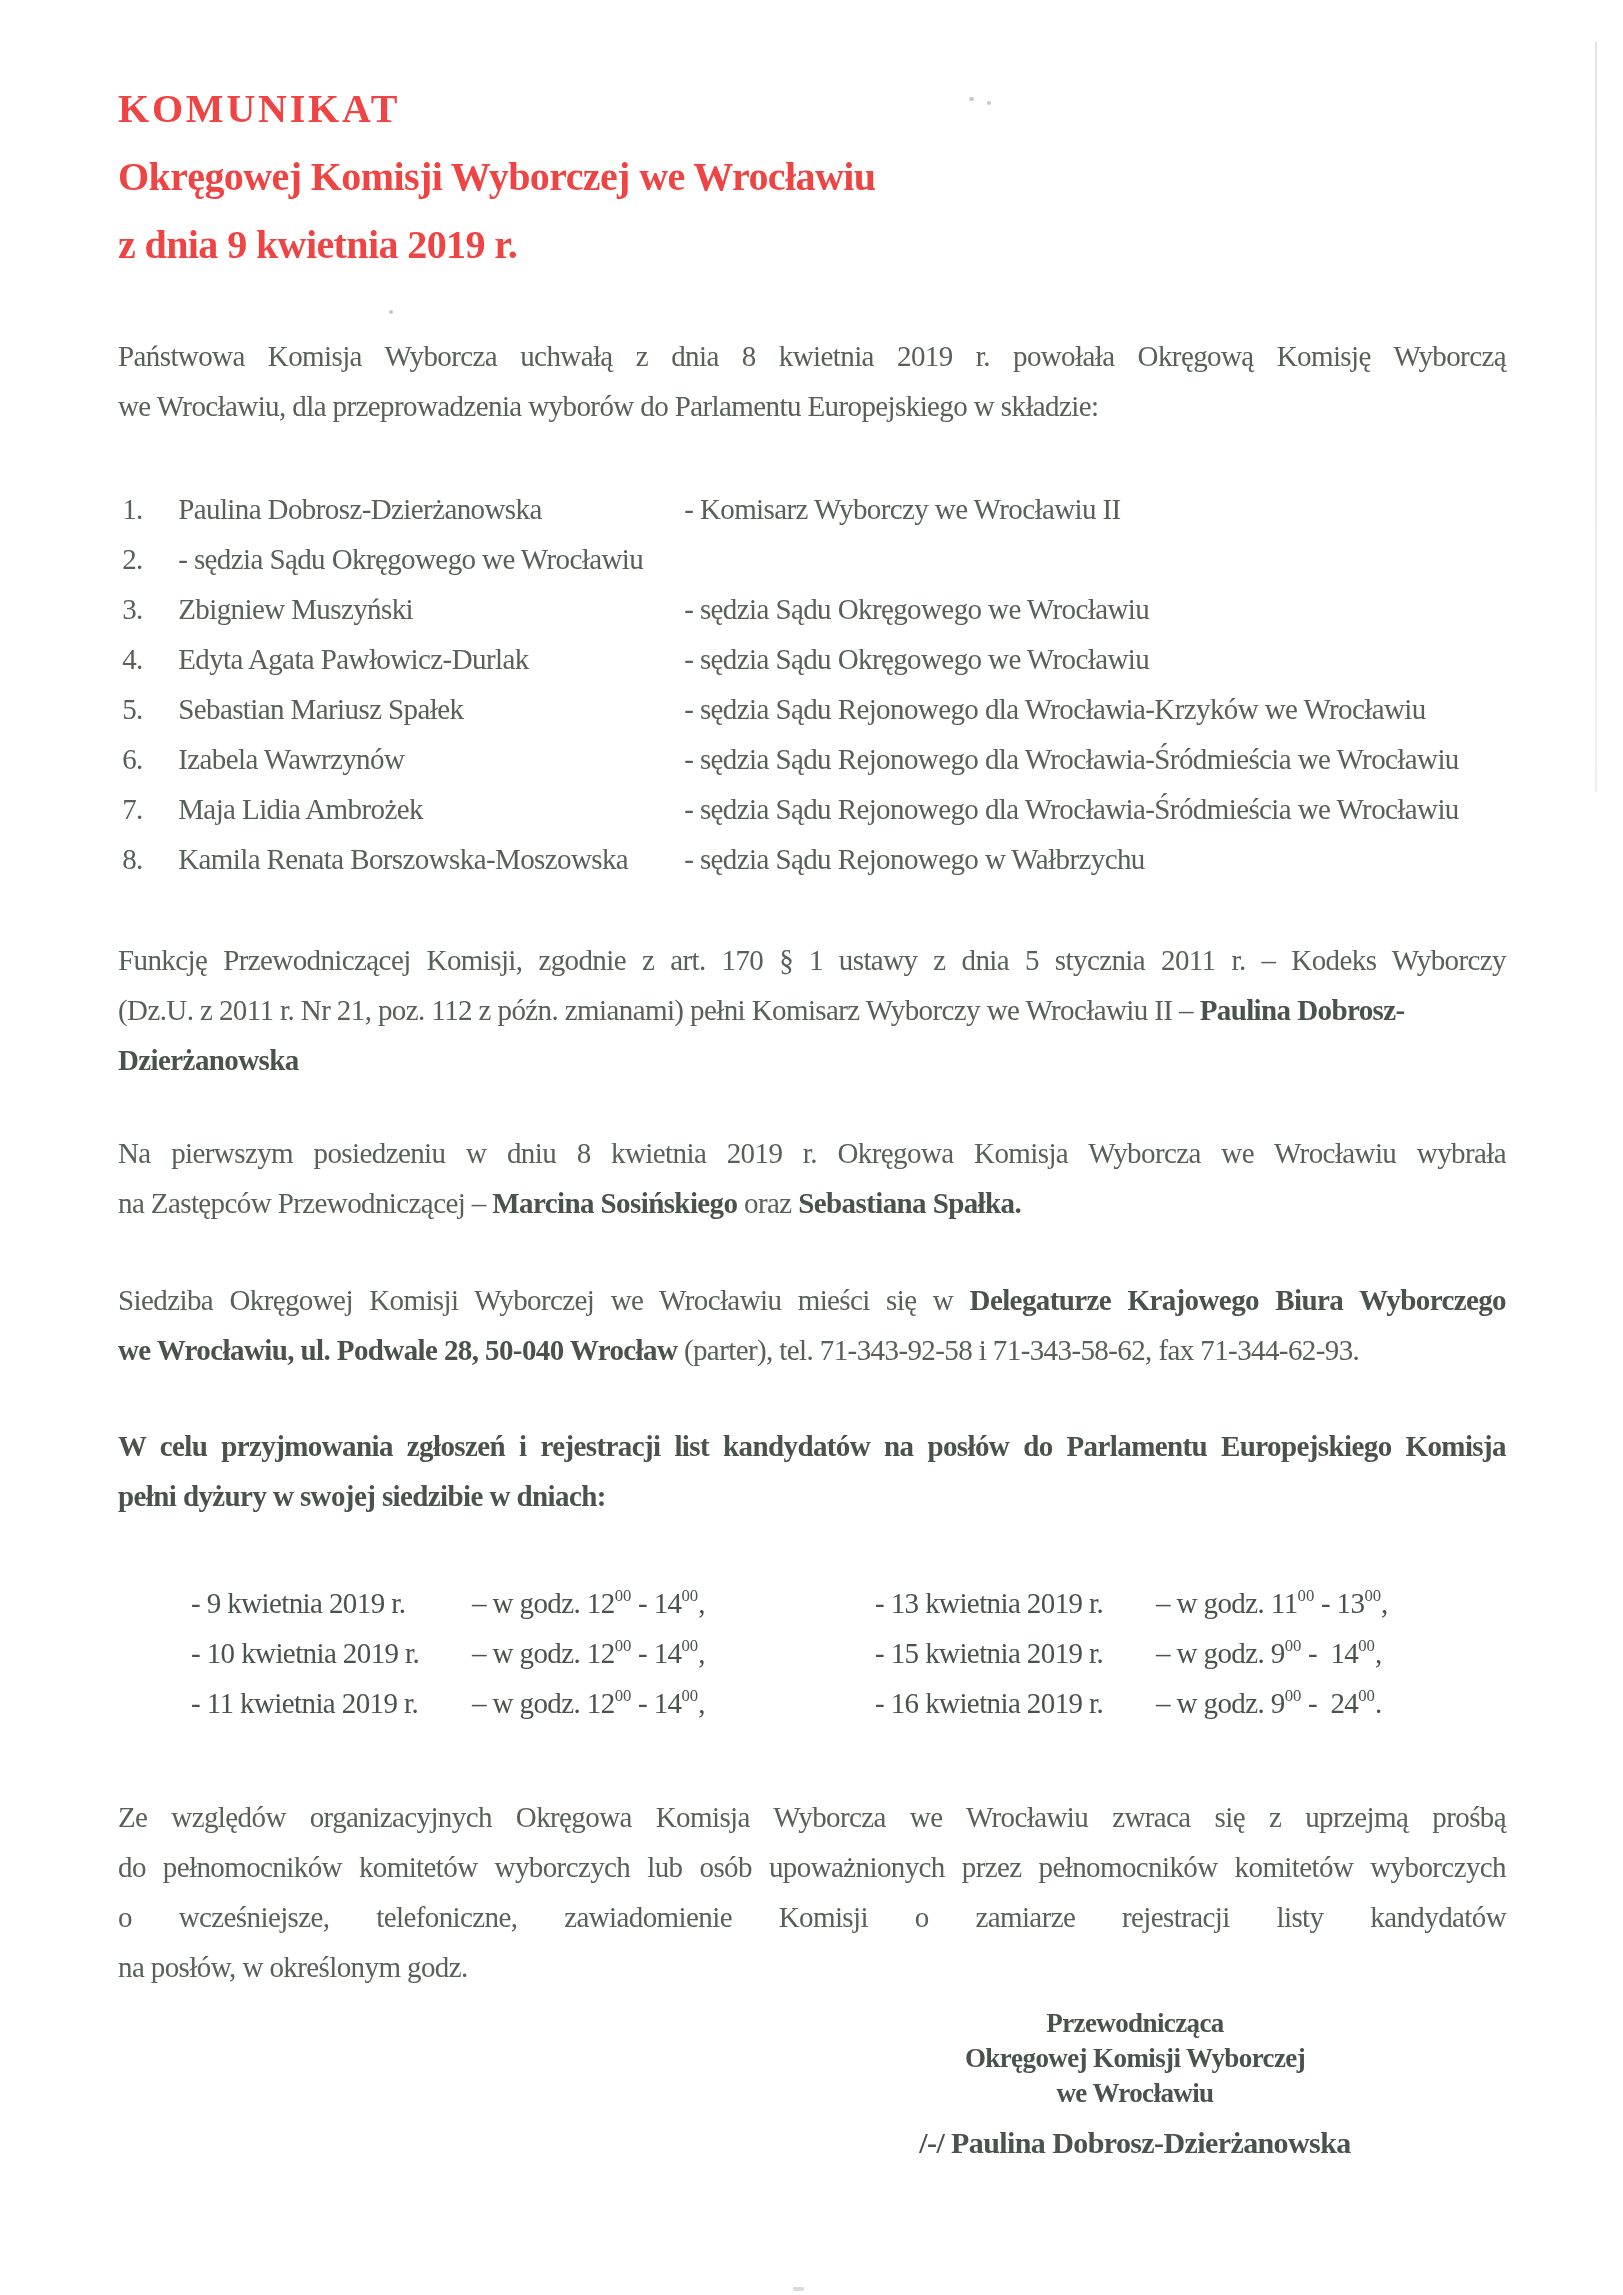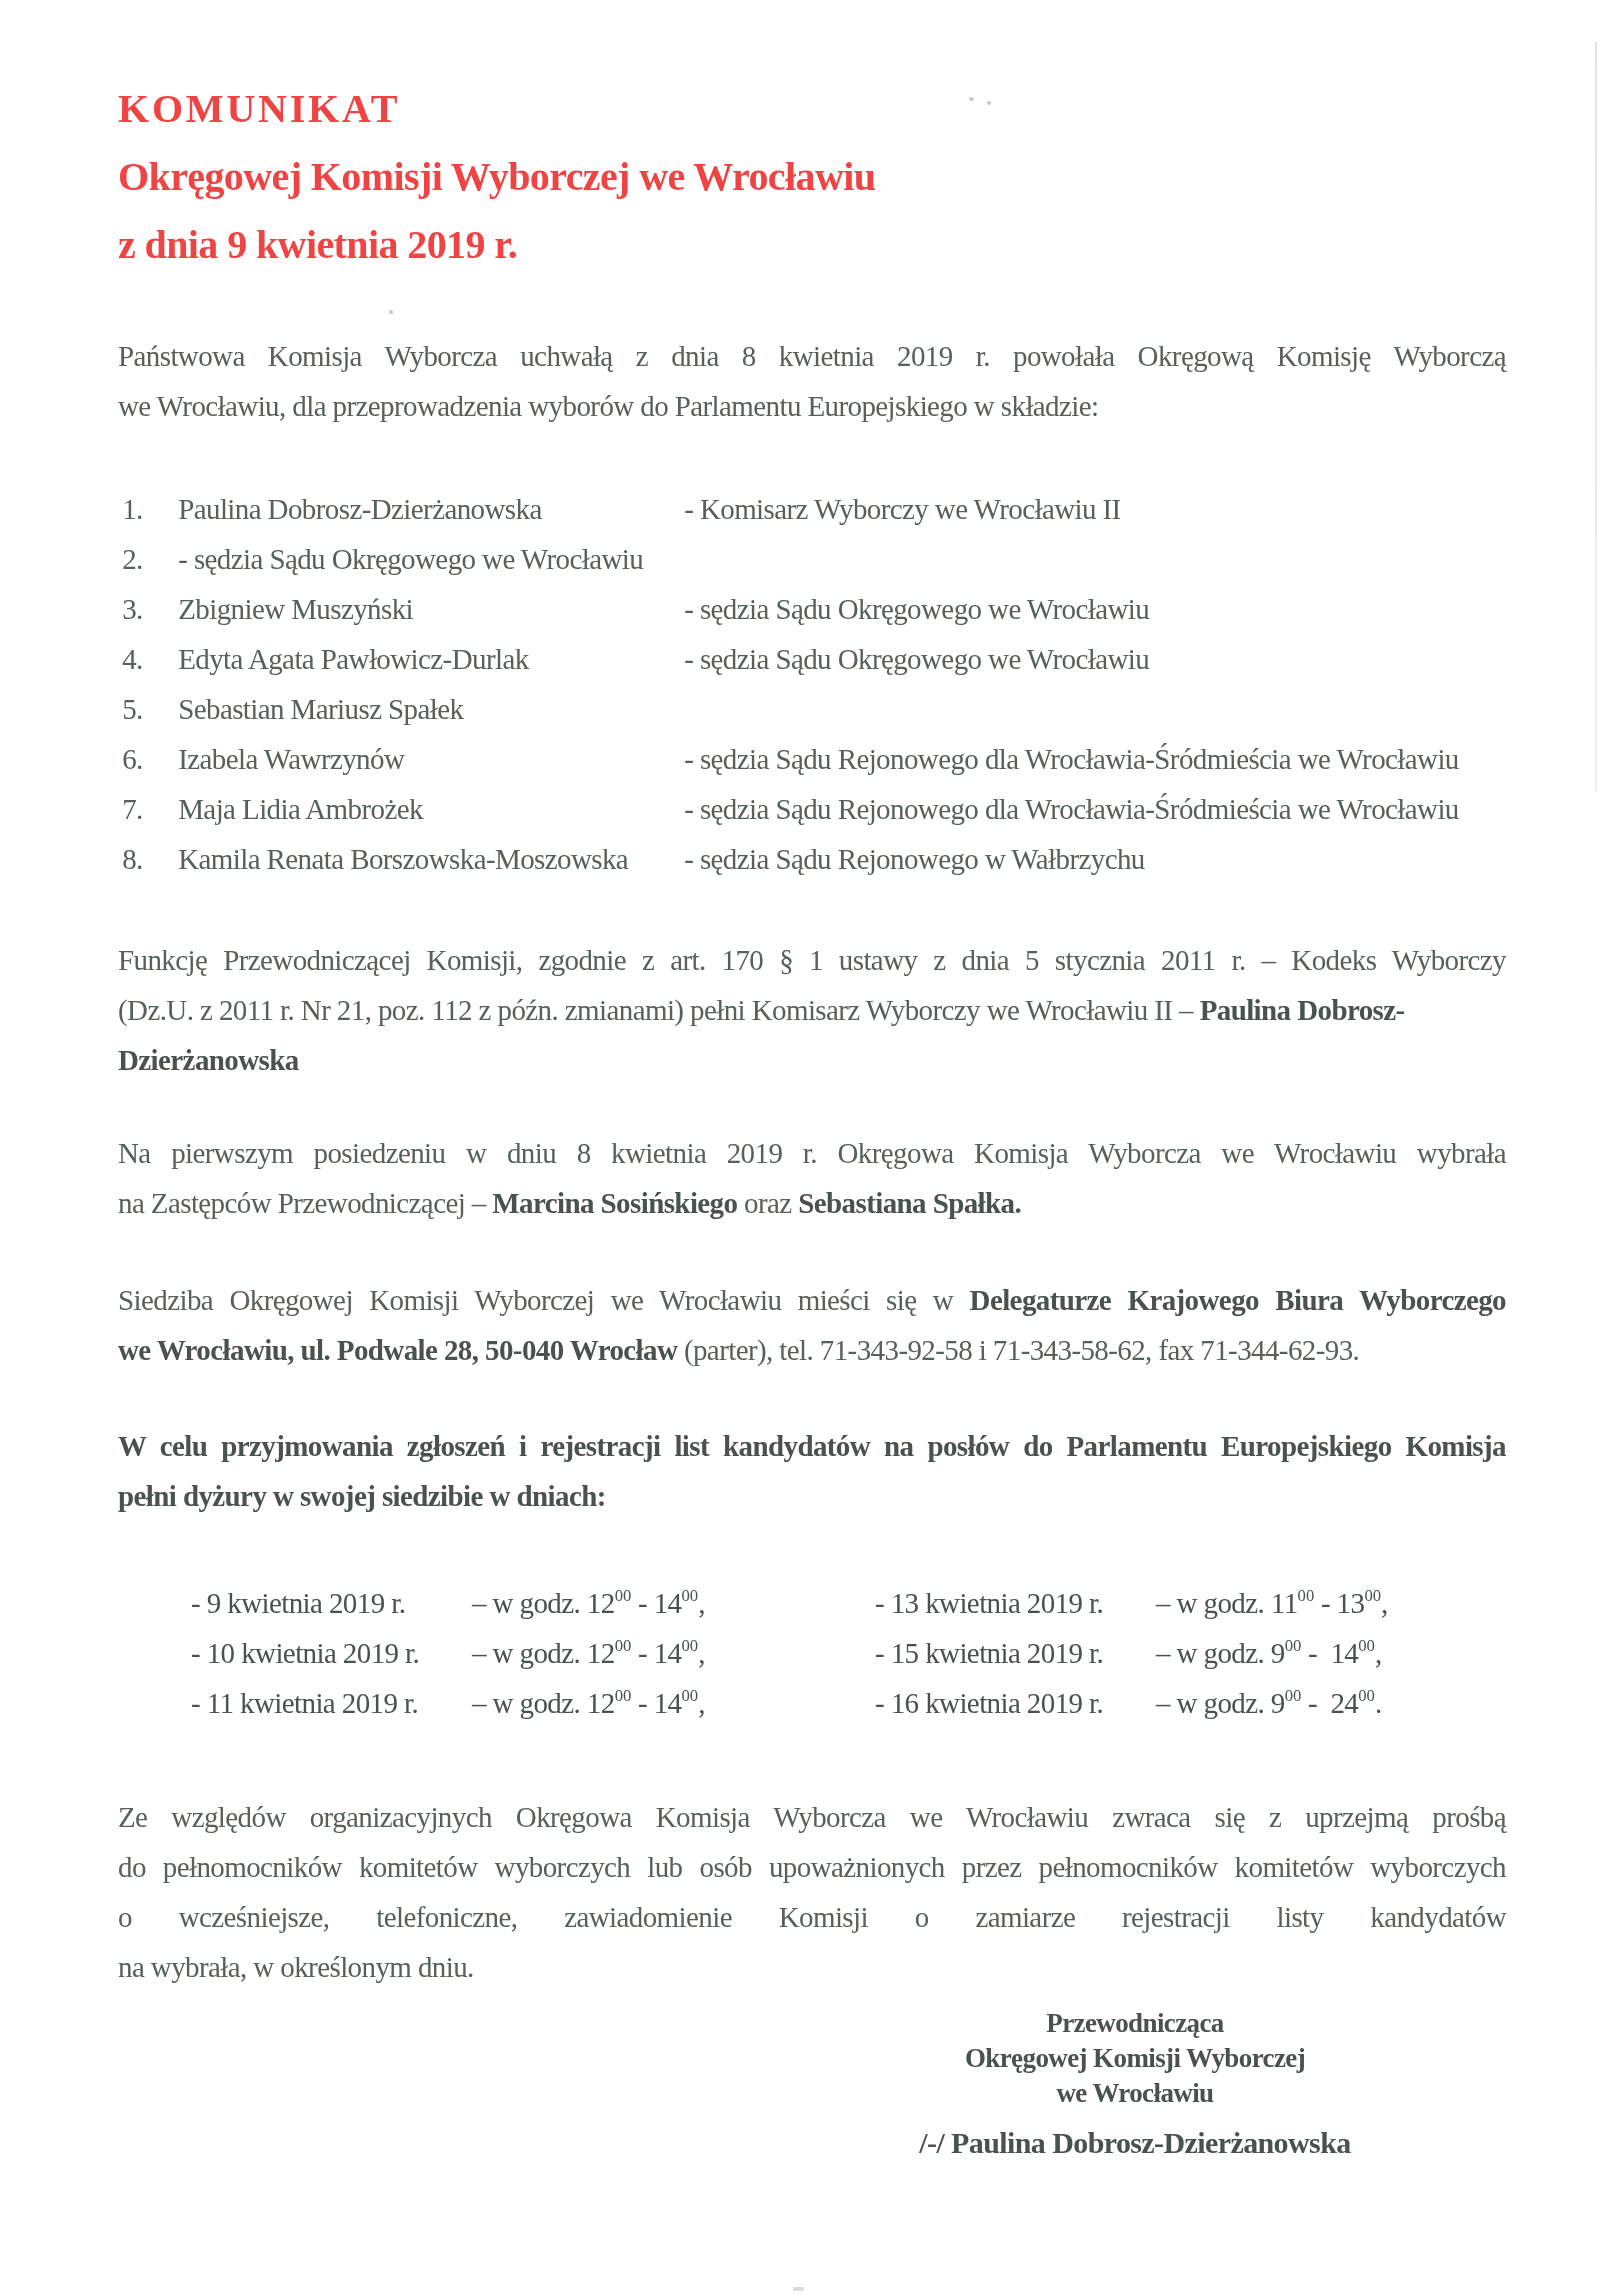--- a/index.html
+++ b/index.html
@@ -118,20 +118,21 @@
       <span class="m-role">- sędzia Sądu Okręgowego we Wrocławiu</span>
     </div>
     <div class="member-row">
       <span class="m-num">4.</span>
       <span class="m-name">Edyta Agata Pawłowicz-Durlak</span>
       <span class="m-role">- sędzia Sądu Okręgowego we Wrocławiu</span>
     </div>
     <div class="member-row">
       <span class="m-num">5.</span>
       <span class="m-name">Sebastian Mariusz Spałek</span>
+      <span class="m-role">- sędzia Sądu Rejonowego dla Wrocławia-Krzyków we Wrocławiu</span>
     </div>
     <div class="member-row">
       <span class="m-num">6.</span>
       <span class="m-name">Izabela Wawrzynów</span>
       <span class="m-role">- sędzia Sądu Rejonowego dla Wrocławia-Śródmieścia we Wrocławiu</span>
     </div>
     <div class="member-row">
       <span class="m-num">7.</span>
       <span class="m-name">Maja Lidia Ambrożek</span>
       <span class="m-role">- sędzia Sądu Rejonowego dla Wrocławia-Śródmieścia we Wrocławiu</span>
@@ -192,21 +193,21 @@
         <span class="s-date">- 16 kwietnia 2019 r.</span>
         <span class="s-time"><span>– w godz. 9</span><sup>00</sup><span> -  24</span><sup>00</sup><span>.</span></span>
       </div>
     </div>
   </section>
 
   <section class="para p-request">
     <span class="line stretch">Ze względów organizacyjnych Okręgowa Komisja Wyborcza we Wrocławiu zwraca się z uprzejmą prośbą</span>
     <span class="line stretch">do pełnomocników komitetów wyborczych lub osób upoważnionych przez pełnomocników komitetów wyborczych</span>
     <span class="line stretch">o wcześniejsze, telefoniczne, zawiadomienie Komisji o zamiarze rejestracji  listy kandydatów</span>
-    <span class="line">na wybrała, w określonym dniu.</span>
+    <span class="line">na posłów, w określonym godz.</span>
   </section>
 
   <footer class="signature">
     <div class="sig-line">Przewodnicząca</div>
     <div class="sig-line">Okręgowej Komisji Wyborczej</div>
     <div class="sig-line">we Wrocławiu</div>
     <div class="sig-name">/-/ Paulina Dobrosz-Dzierżanowska</div>
   </footer>
 
 </div>

